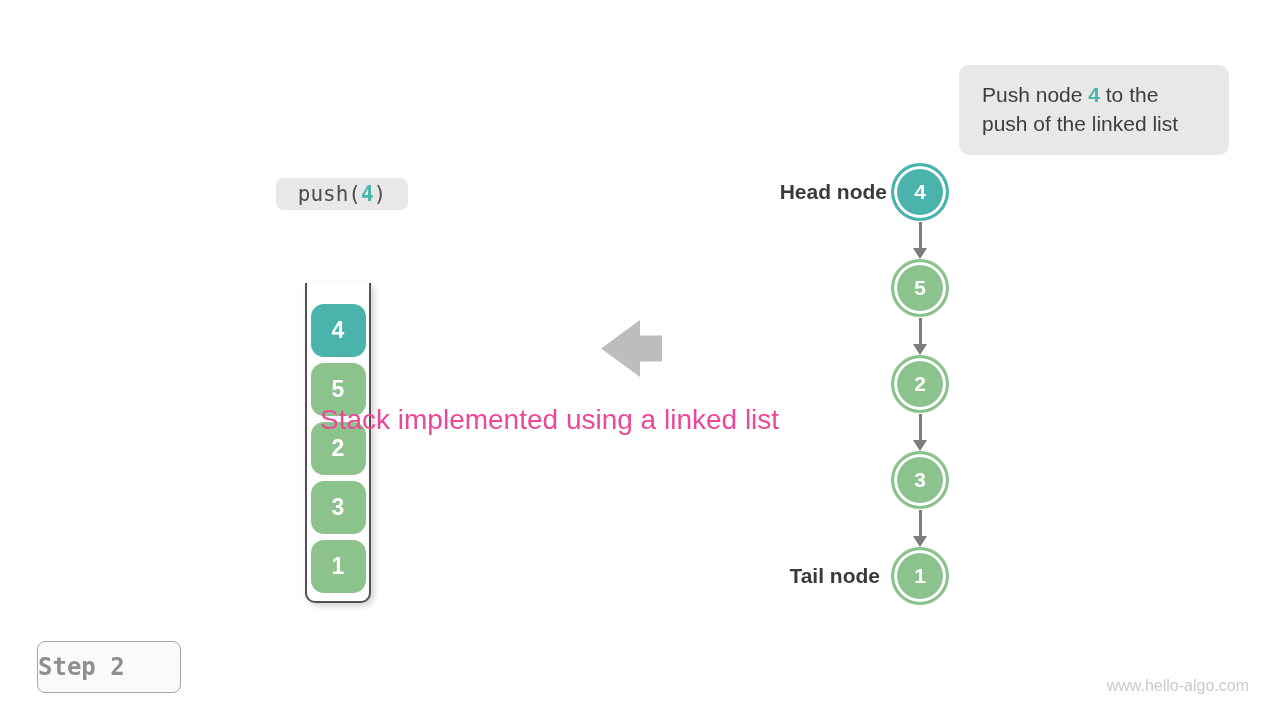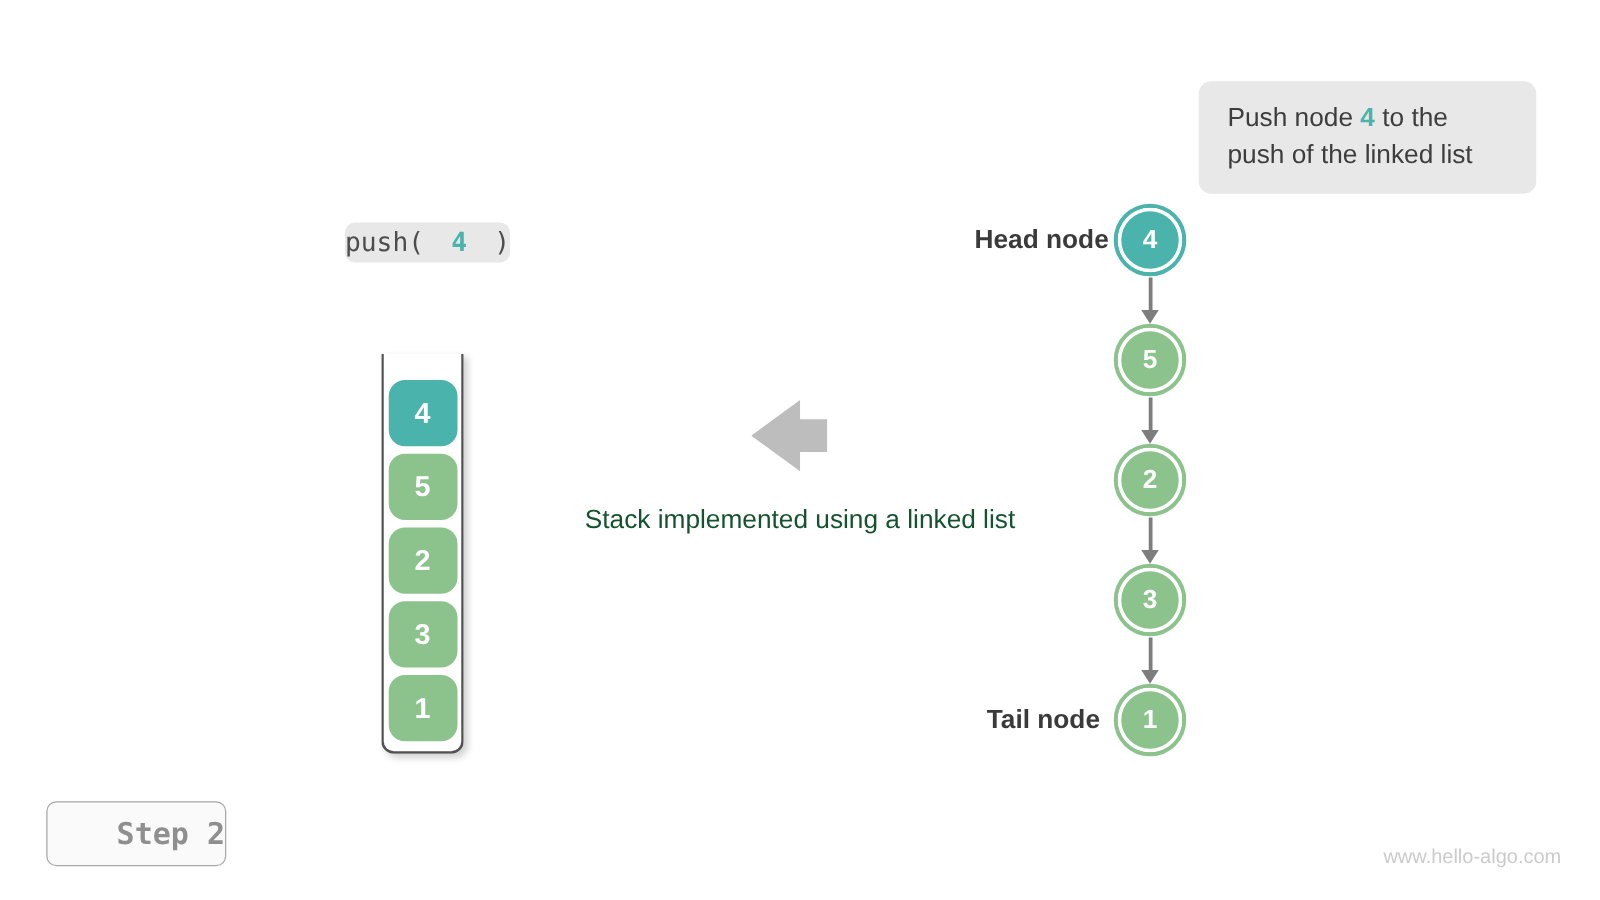--- a/index.html
+++ b/index.html
@@ -28,21 +28,21 @@
   }
   .callout .hl { font-weight: bold; }
 
   
   .codebox {
     position: absolute;
     left: 276px; top: 178px;
     width: 132px; height: 32px;
     background: #e8e8e8;
     border-radius: 8px;
-    display: flex; align-items: center; justify-content: space-between;
+    display: flex; align-items: center; justify-content: center;
     font-family: "DejaVu Sans Mono", monospace;
     font-size: 21px;
     color: #4d4d4d;
     white-space: pre;
   }
   .codebox .hl { font-weight: bold; }
 
   
   .stack-container {
     position: absolute;
@@ -79,23 +79,22 @@
     width: 61px; height: 57px;
     background: var(--block-arrow-color, #bdbdbd);
     clip-path: polygon(0 50%, 64% 0, 64% 27%, 100% 27%, 100% 73%, 64% 73%, 64% 100%);
   }
 
   
   .caption {
     position: absolute;
     left: 320px; top: 404px;
     width: 640px;
-    text-align: center;
-    font-size: 21px;
-    color: #14532d;
+    font-size: 28px;
+    color: #ec4899;
   }
 
   
   .node {
     position: absolute;
     left: 891px;
     width: 58px; height: 58px;
     box-sizing: border-box;
     border-radius: 50%;
     background: var(--node-color, #8cc28c);
@@ -143,21 +142,21 @@
 
   
   .step-box {
     position: absolute;
     left: 37px; top: 641px;
     width: 144px; height: 52px;
     box-sizing: border-box;
     background: #fafafa;
     border: 1.5px solid #a6a6a6;
     border-radius: 8px;
-    display: flex; align-items: center; justify-content: flex-end;
+    display: flex; align-items: center; justify-content: flex-start;
     font-family: "DejaVu Sans Mono", monospace;
     font-size: 24px; font-weight: bold;
     color: #8f8f8f;
   }
 
   
   .watermark {
     position: absolute;
     right: 43px; top: 677px;
     font-family: Liberation Sans, sans-serif;

